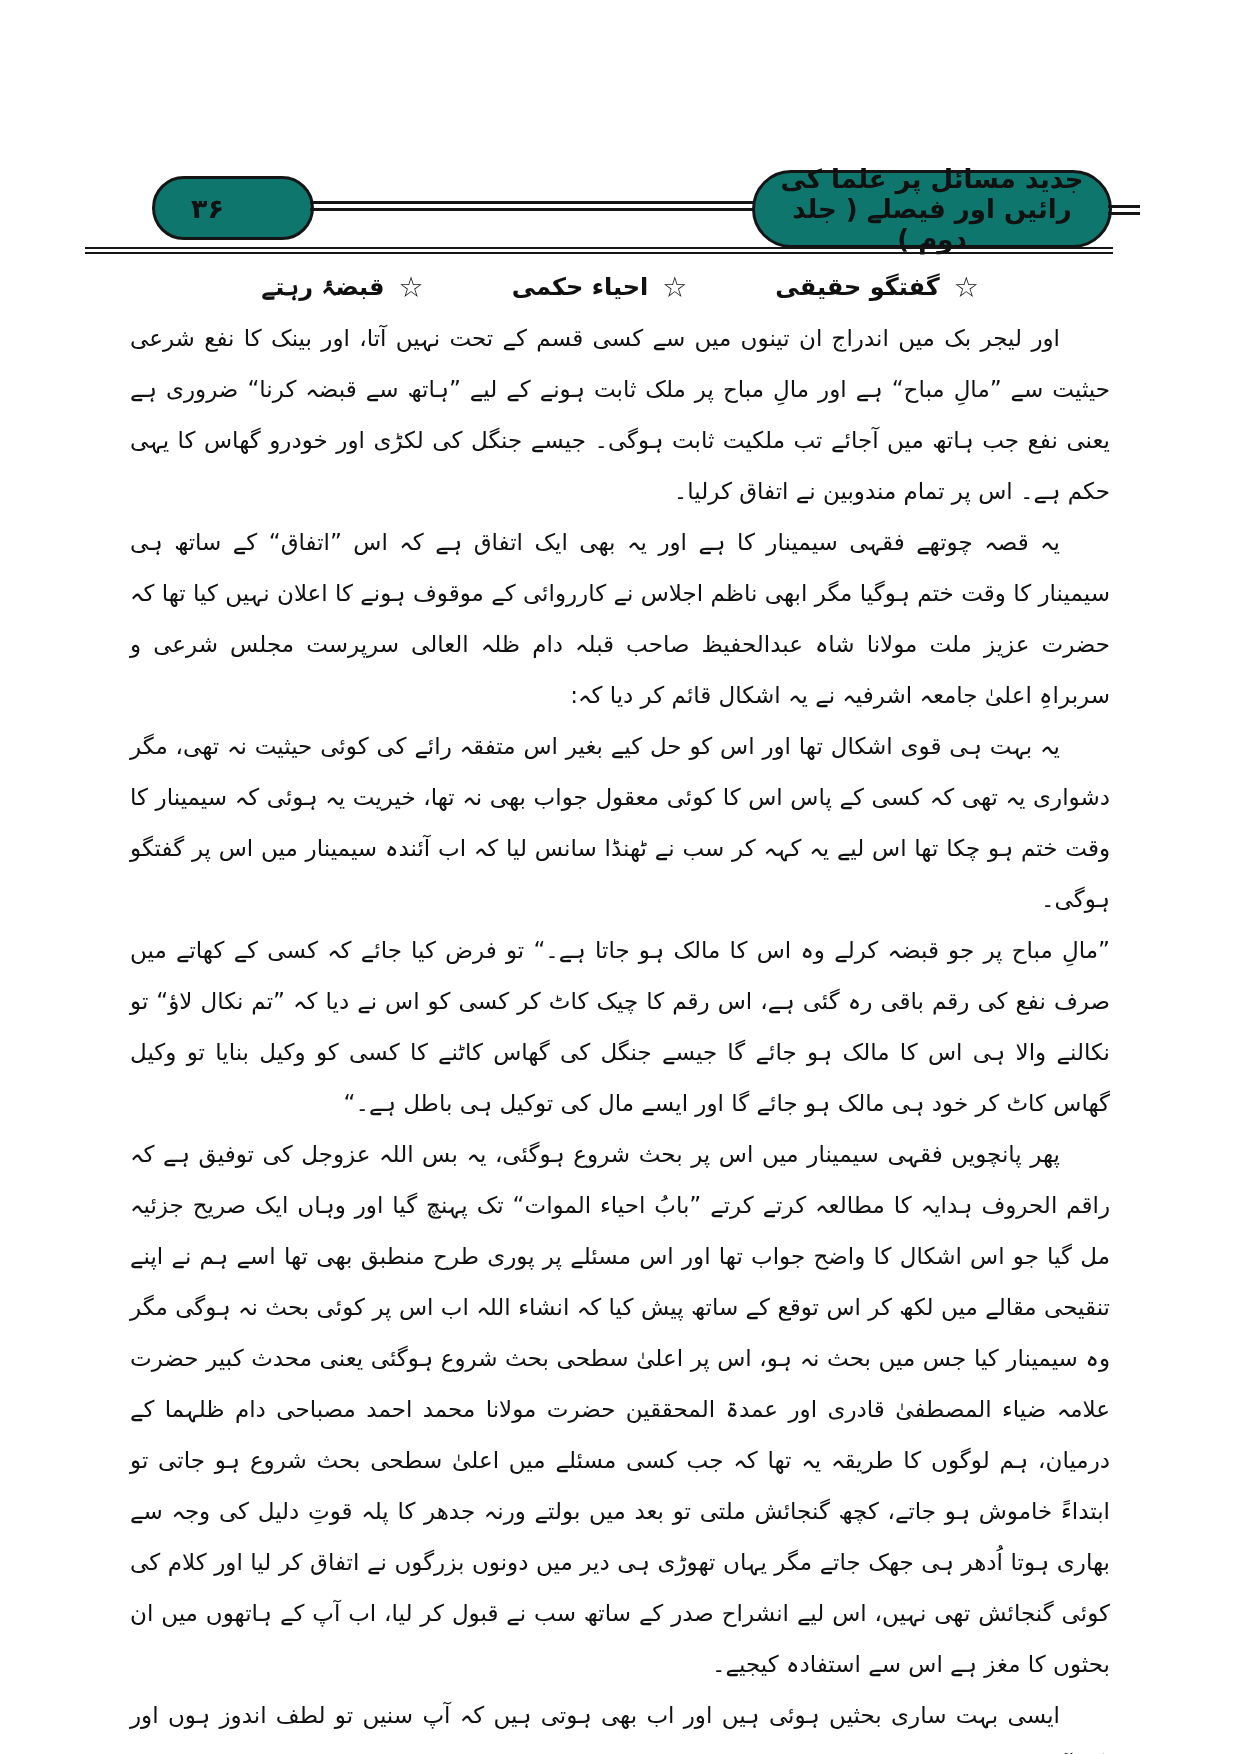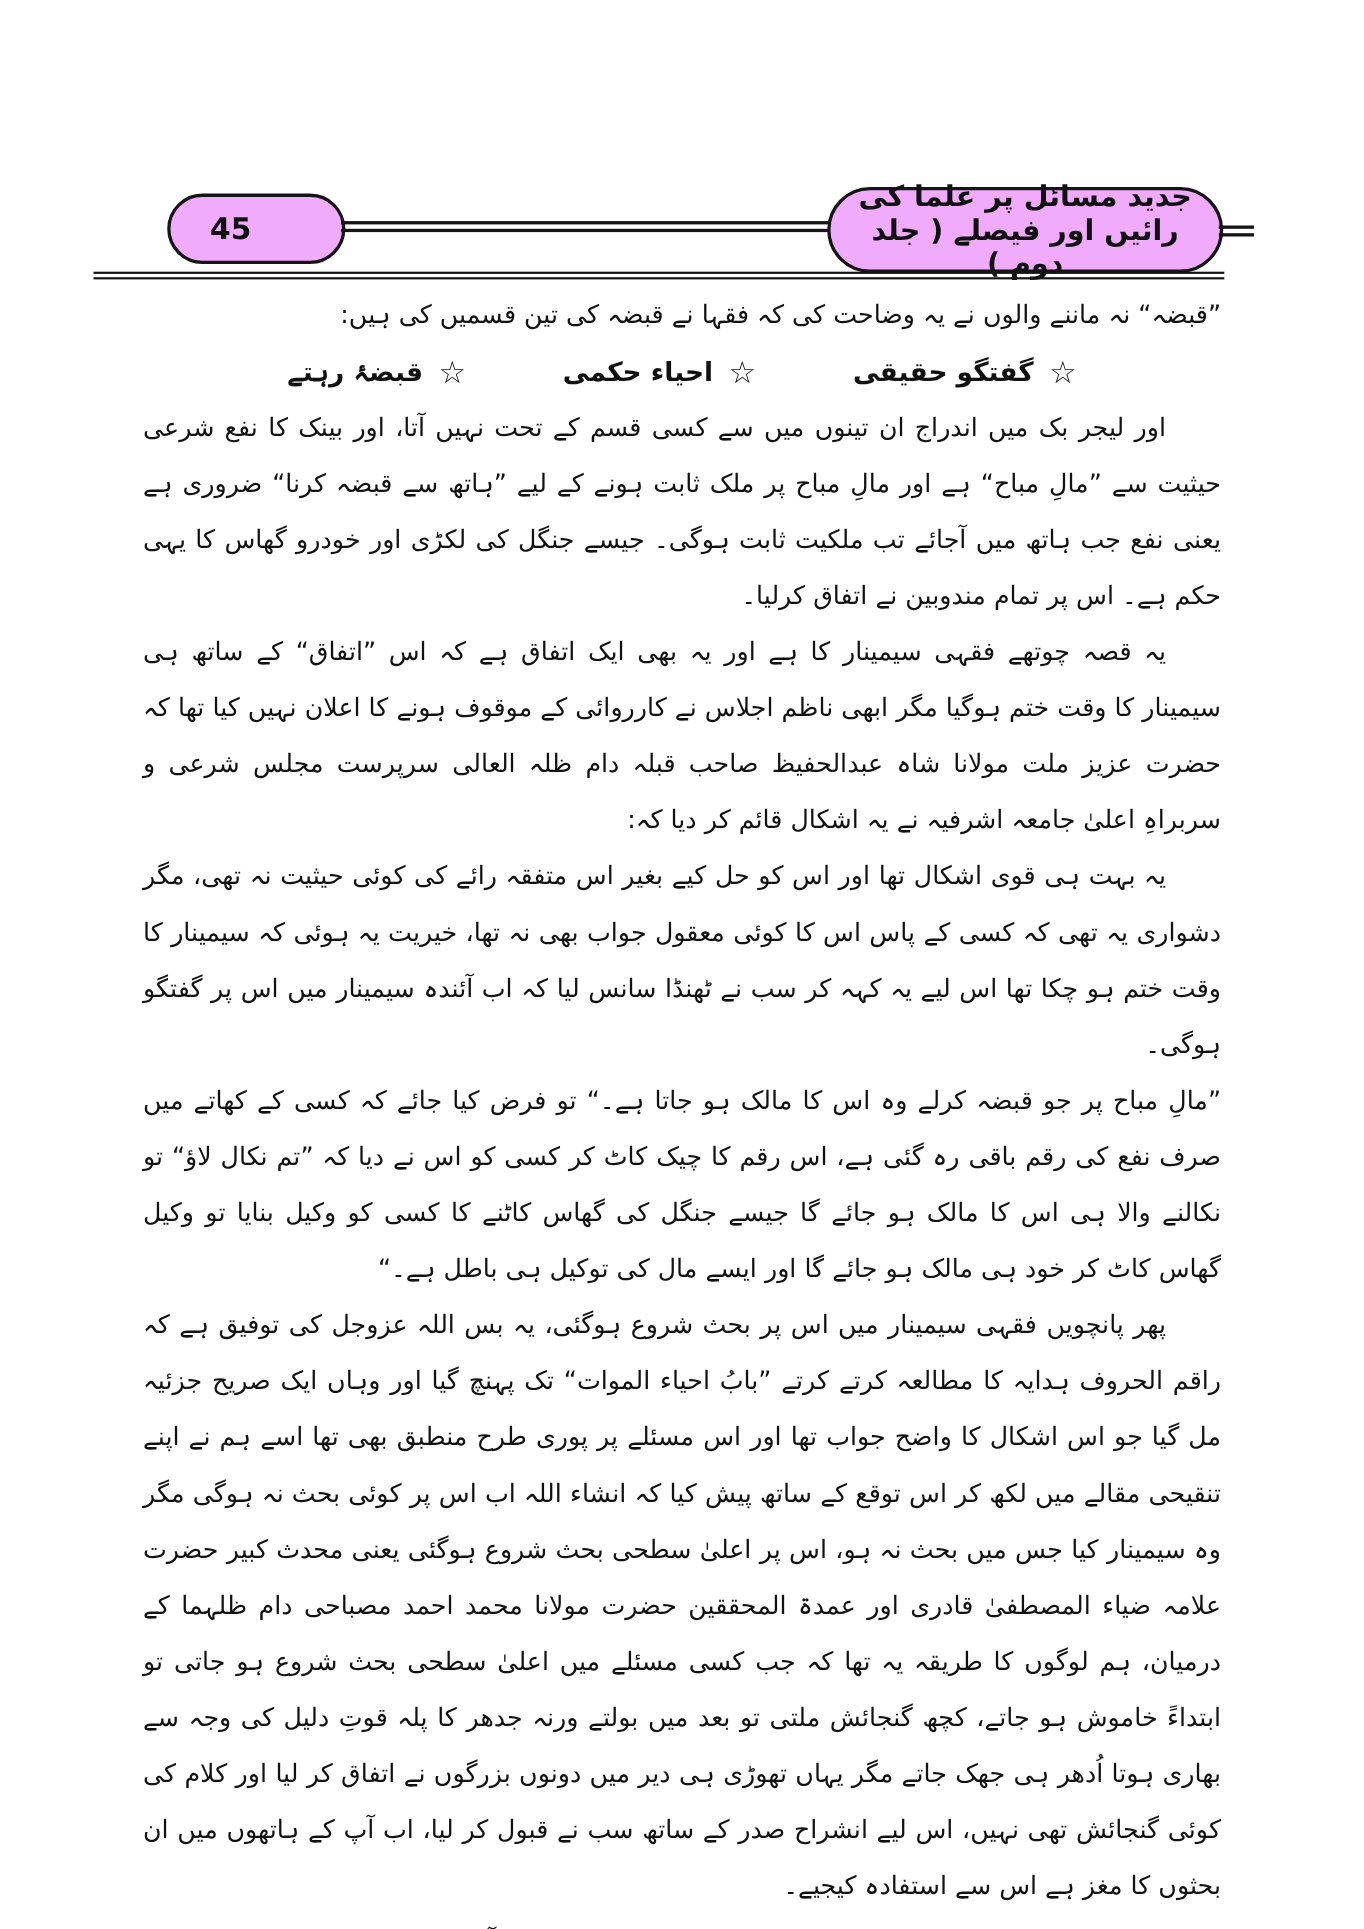--- a/index.html
+++ b/index.html
@@ -5,21 +5,21 @@
   html,body{margin:0;padding:0;background:#ffffff;}
   body{
     width:1240px;height:1754px;position:relative;
     font-family:"DejaVu Sans",sans-serif;color:#111;
   }
   .page{position:absolute;inset:0;background:#fff;}
 
   
   .badge{
     position:absolute;box-sizing:border-box;border:3px solid #151515;
-    border-radius:48px;display:flex;align-items:center;background:#f0abfc;
+    border-radius:48px;display:flex;align-items:center;background:#0f766e;
   }
   .badge-num{
     left:152px;top:176px;width:162px;height:64px;
     justify-content:flex-start;padding-left:36px;
     font-size:27px;font-weight:bold;direction:ltr;
   }
   .badge-title{
     left:752px;top:170px;width:360px;height:78px;
     justify-content:center;text-align:center;
     font-size:26px;font-weight:bold;direction:rtl;padding:0 10px;
@@ -49,36 +49,35 @@
   }
   .type-item{display:flex;align-items:center;gap:14px;}
   .star{font-size:28px;line-height:1;}
 </style>
 </head>
 <body>
 
 <div class="page">
 
   <div class="badge badge-num">
-    <span>45</span>
+    <span>۳۶</span>
   </div>
 
   <div class="dbl-line connector"></div>
 
   <div class="badge badge-title">
     <span>جدید مسائل پر علما کی رائیں اور فیصلے ( جلد دوم )</span>
   </div>
 
   <div class="dbl-line right-stub"></div>
 
   <div class="full-rule"></div>
 
   <main class="body-text">
 
-    <p class="para">”قبضہ“ نہ ماننے والوں نے یہ وضاحت کی کہ فقہا نے قبضہ کی تین قسمیں کی ہیں:</p>
 
     <div class="types-row">
       <span class="type-item">
         <span class="star">☆</span>
         <span>گفتگو حقیقی</span>
       </span>
       <span class="type-item">
         <span class="star">☆</span>
         <span>احیاء حکمی</span>
       </span>

